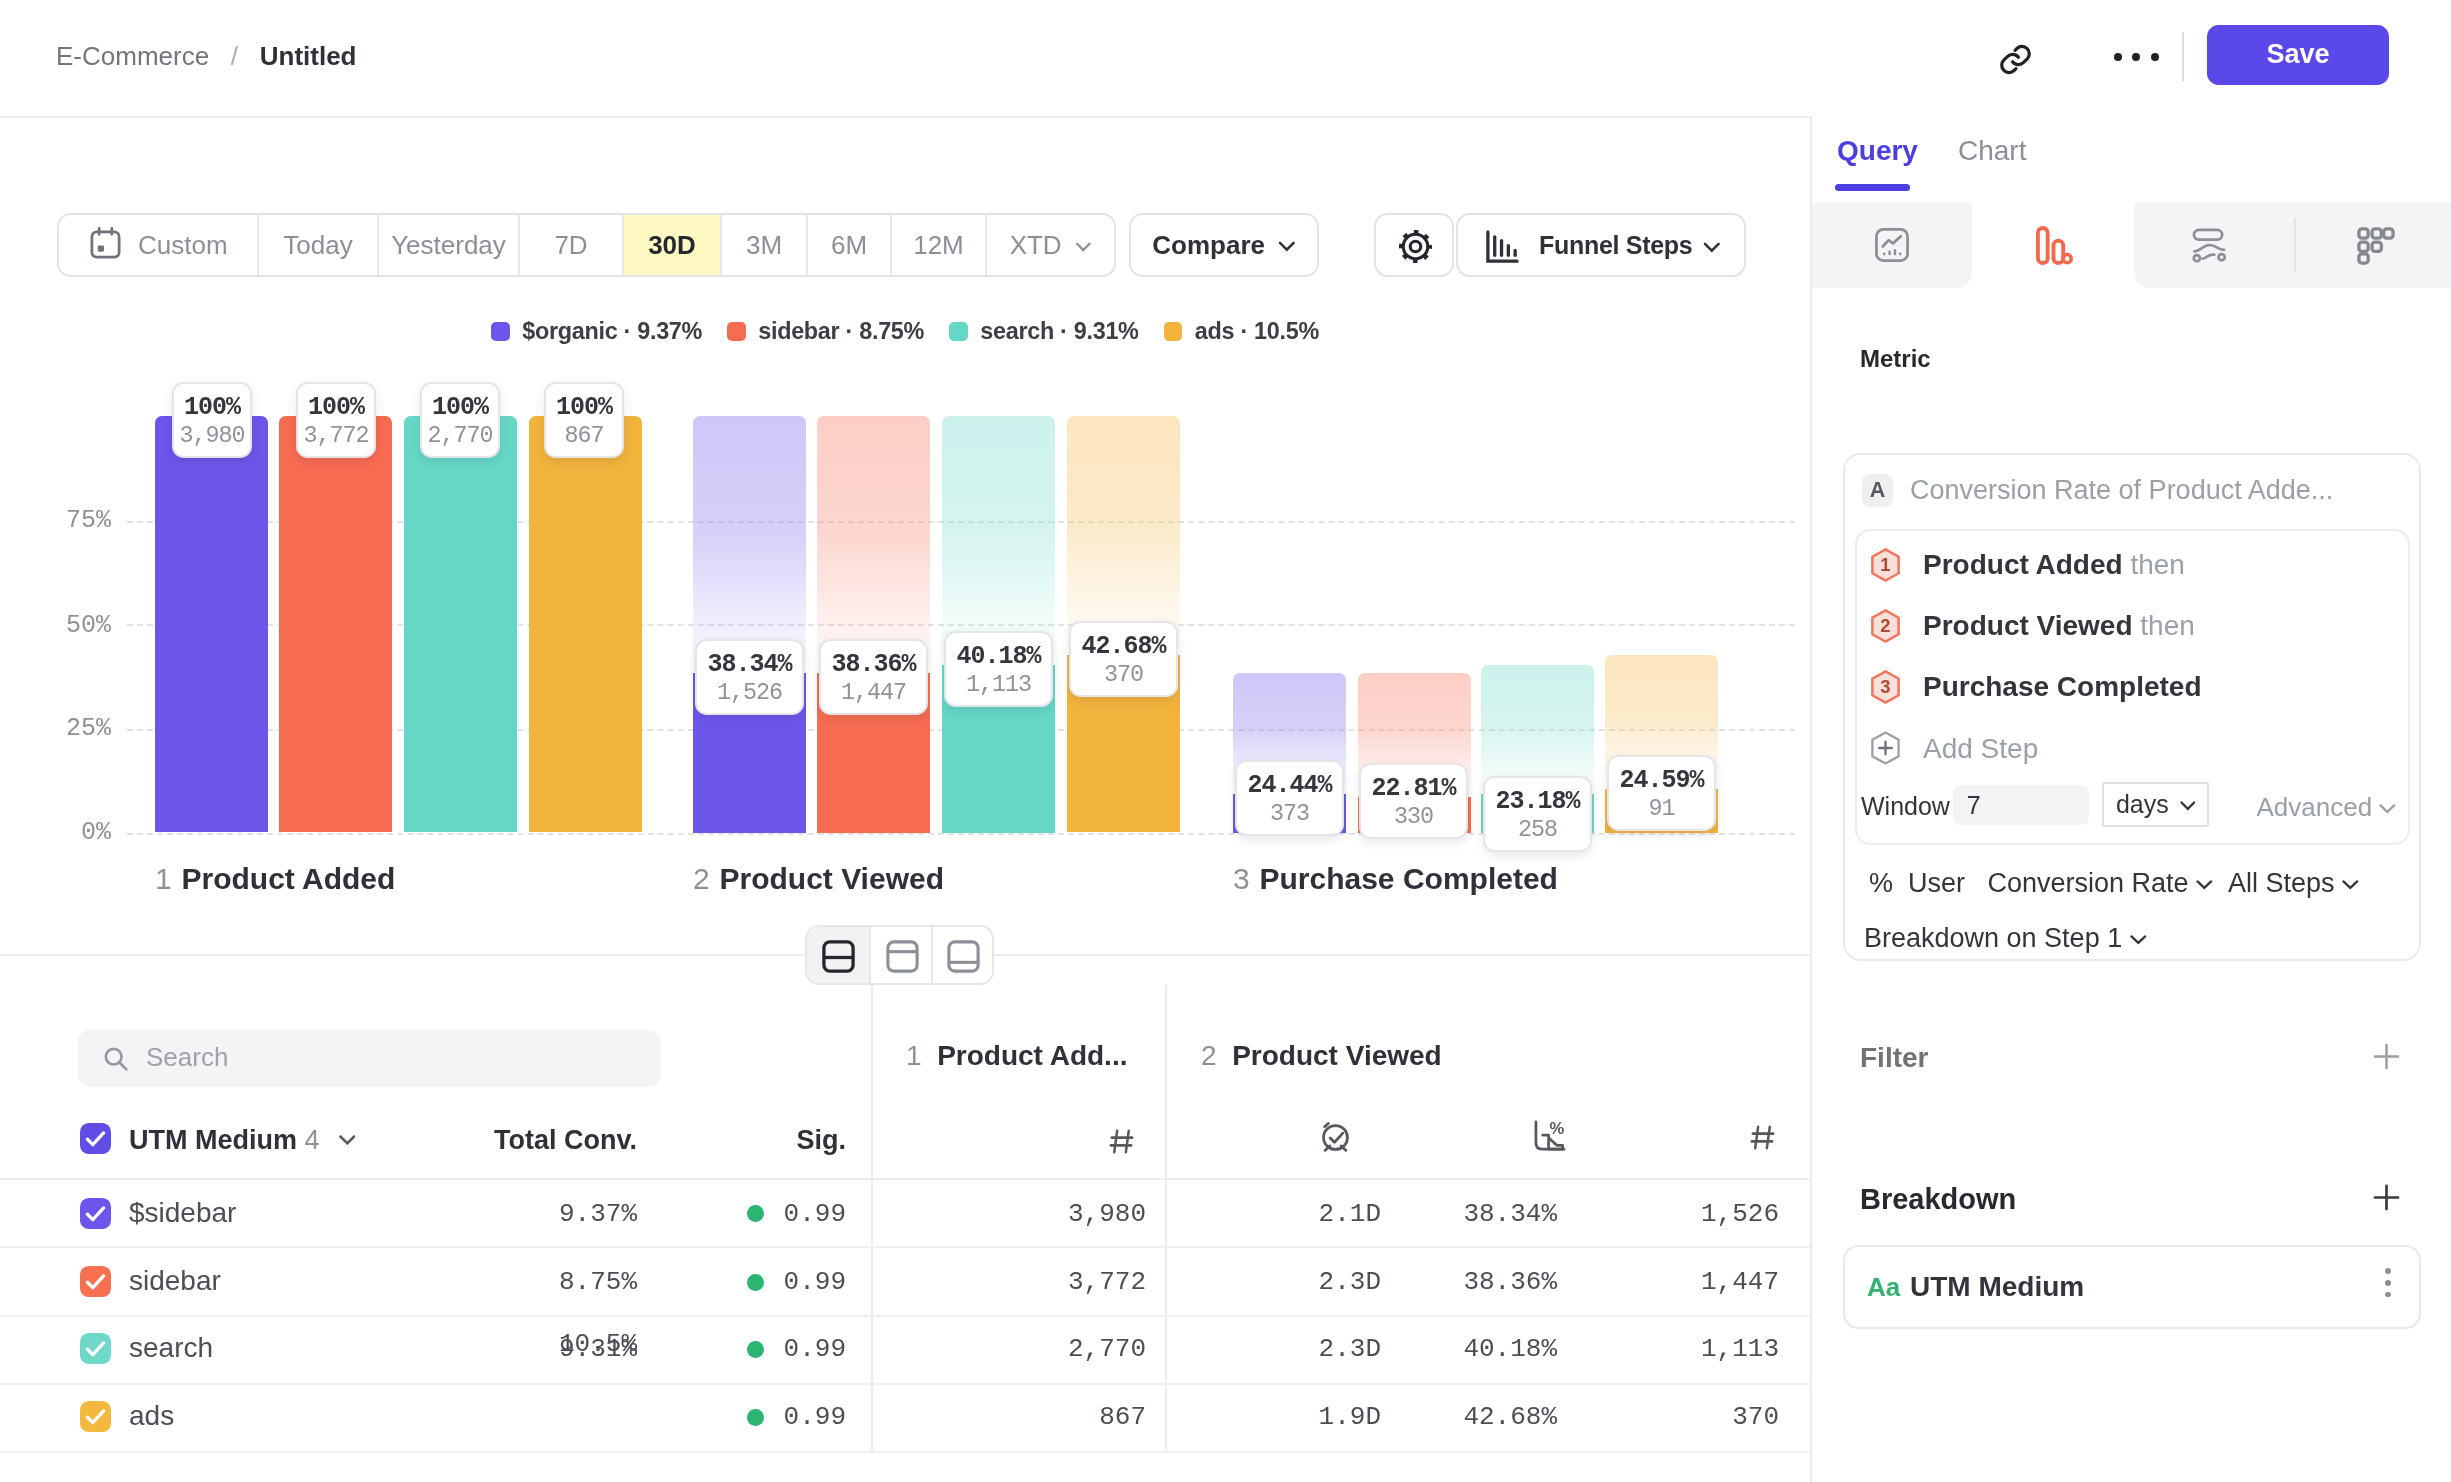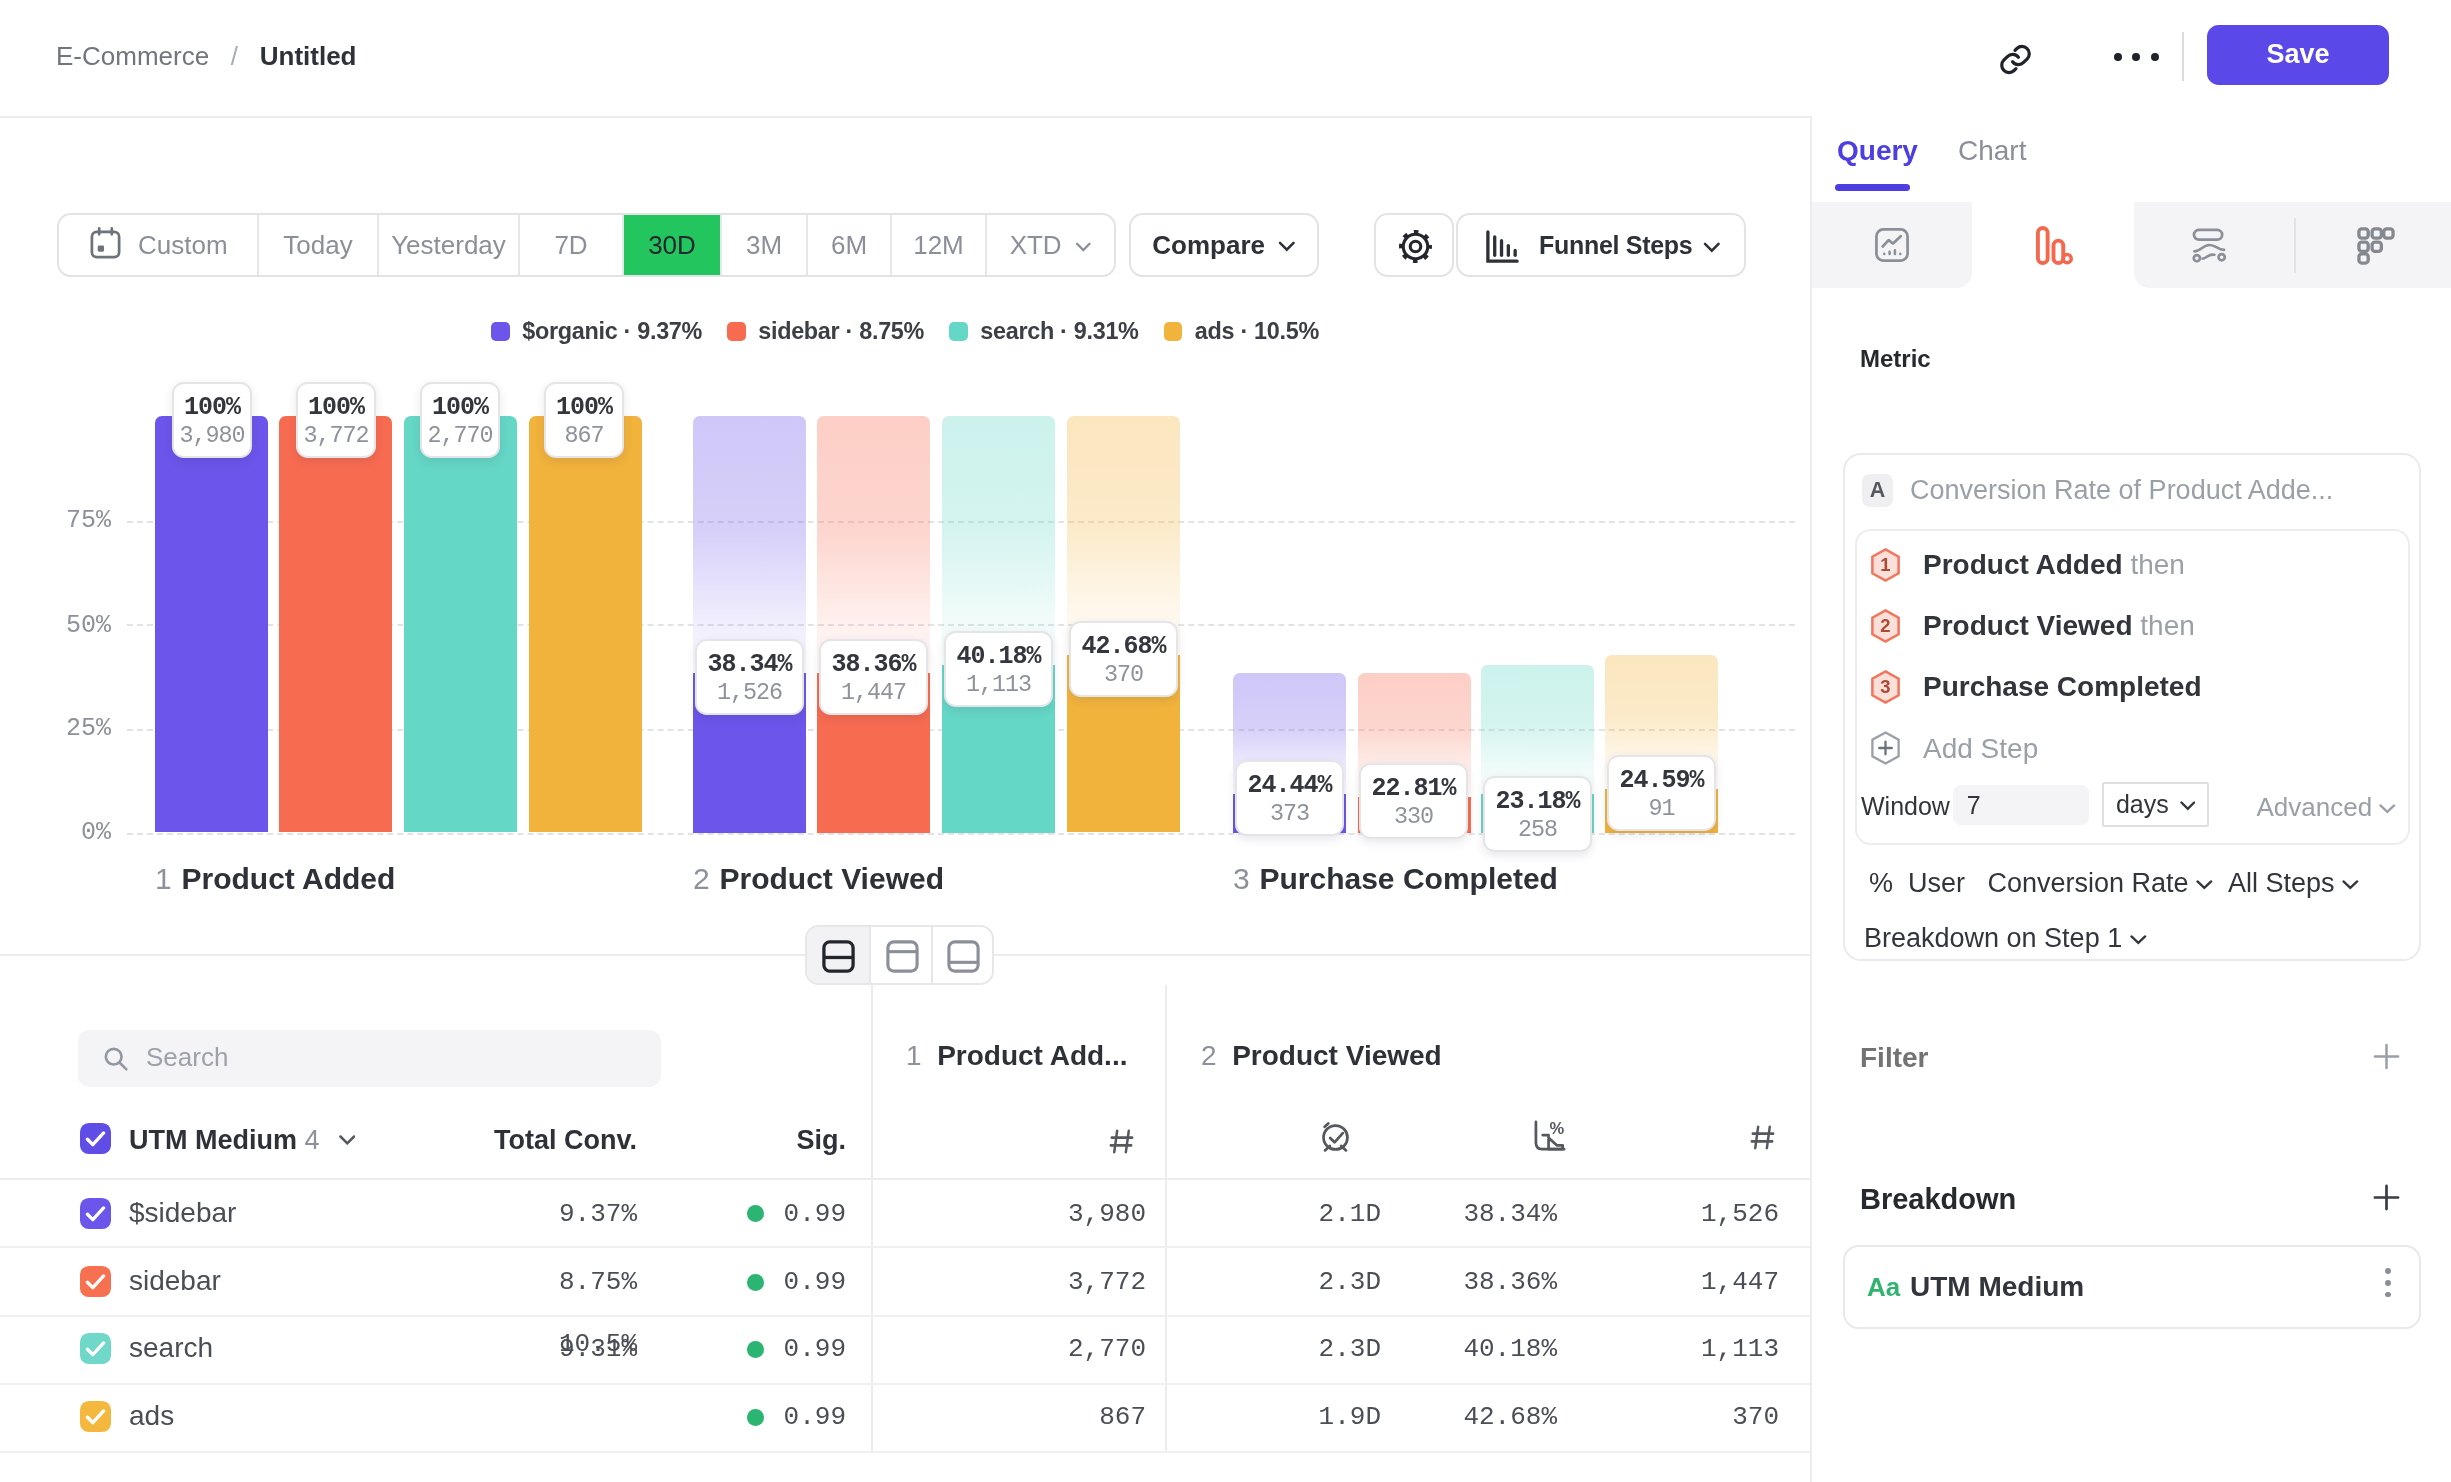--- a/index.html
+++ b/index.html
@@ -48,21 +48,21 @@
 
 <div class="abs" style="left:57px; top:213px; height:64px; border:2px solid #E3E3E6; border-radius:13.7px; background:#fff; display:flex;">
   <div class="seg" style="width:198px;"><svg style="vertical-align:-7.8px; margin-right:14.6px;" width="35" height="37" viewBox="0 0 36 38" fill="none" stroke="#6E727A" stroke-width="2.8">
           <rect x="4" y="7" width="28" height="26" rx="5"></rect>
           <path d="M11.5 3.5 v6 M24.5 3.5 v6" stroke-linecap="round"></path>
           <rect x="10" y="21" width="6.5" height="6.5" rx="1.5" fill="#6E727A" stroke="none"></rect>
         </svg>Custom</div>
   <div class="seg" style="width:120px; border-left:2px solid #E7E7EA;">Today</div>
   <div class="seg" style="width:141px; border-left:2px solid #E7E7EA;">Yesterday</div>
   <div class="seg" style="width:104px; border-left:2px solid #E7E7EA;">7D</div>
-  <div class="seg" style="width:98px; border-left:2px solid #E7E7EA; background:#22c55e; color:#25282E; font-weight:400;">30D</div>
+  <div class="seg" style="width:98px; border-left:2px solid #E7E7EA; background:#fef9c3; color:#25282E; font-weight:700;">30D</div>
   <div class="seg" style="width:86px; border-left:2px solid #E7E7EA;">3M</div>
   <div class="seg" style="width:84px; border-left:2px solid #E7E7EA;">6M</div>
   <div class="seg" style="width:95px; border-left:2px solid #E7E7EA;">12M</div>
   <div class="seg" style="width:129px; border-left:2px solid #E7E7EA;">XTD <svg style="vertical-align:2px; margin-left:5.9px;" width="16.6" height="9.8" viewBox="0 0 18 11" fill="none" stroke="#8A8F98" stroke-width="2.6" stroke-linecap="round">
           <path d="M2 2 L9 9 L16 2"></path>
         </svg></div>
 </div>
 <div class="tbtn" style="left:1129px; top:213px; width:190px; height:64px; text-align:center; line-height:60px;">Compare <svg style="vertical-align:2px; margin-left:5.9px;" width="17.6" height="10.7" viewBox="0 0 18 11" fill="none" stroke="#2E3138" stroke-width="2.6" stroke-linecap="round">
         <path d="M2 2 L9 9 L16 2"></path>
       </svg></div>

